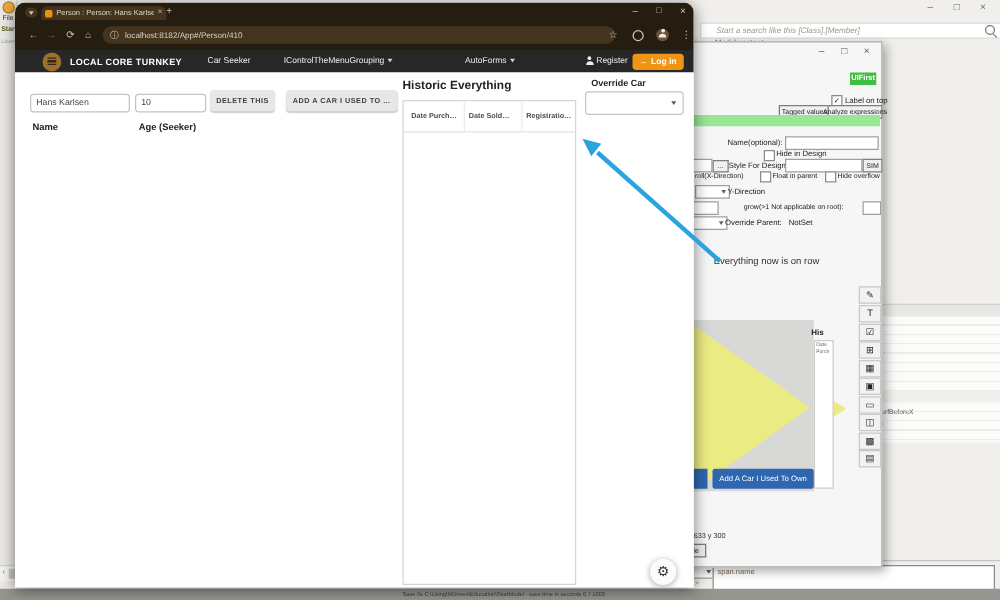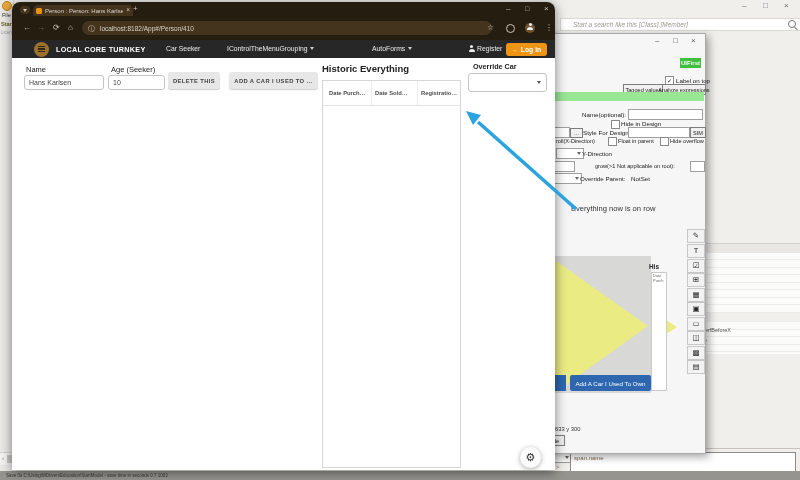--- a/index.html
+++ b/index.html
@@ -1,19 +1,19 @@
 <!DOCTYPE html>
 <html><head>
 <meta charset="utf-8">
 <style>
   html,body{margin:0;padding:0;}
   .screen{position:relative;width:800px;height:480px;background:#f0efec;overflow:hidden;
           font-family:"Liberation Sans",sans-serif;color:#222;}
   .abs{position:absolute;}
-  .nowrap{white-space:nowrap;}
+  .nowrap{white-space:nowrap;text-align:center;}
 
   
   .bg-ctl{font-size:8px;color:#6b6b6b;line-height:1;}
   .search-field{background:#fff;border:1px solid #dad8d4;font-style:italic;}
   .search-field::placeholder{color:#9b9890;font-style:italic;}
   .mag{width:6px;height:6px;border:1px solid #777;border-radius:50%;}
   .mag::after{content:"";position:absolute;width:4px;height:1px;background:#777;
               transform:rotate(45deg);left:5px;top:7px;}
   .rail{background:#ebe9e6;border-right:1px solid #d2d0cc;}
   .rows-a{background:repeating-linear-gradient(#fbfbfa 0px,#fbfbfa 6.5px,#edecea 6.5px,#edecea 7.5px);}
@@ -62,21 +62,21 @@
   .login{background:#f09413;border-radius:3px;color:#fff;font-size:6.8px;font-weight:bold;
          display:flex;align-items:center;justify-content:center;gap:3px;}
   .person-ico{width:7px;height:7px;position:relative;}
   .person-ico::before{content:"";position:absolute;width:3px;height:3px;border-radius:50%;
                       background:#ececec;left:2px;top:0;}
   .person-ico::after{content:"";position:absolute;width:6px;height:3px;border-radius:3px 3px 0 0;
                      background:#ececec;left:.5px;top:3.8px;}
   .avatar{background:#6b5535;border-radius:50%;}
   .avatar .person-ico{transform:scale(.8);margin:1.5px 0 0 1.5px;}
   .ext-ring{width:7px;height:7px;border:1.4px solid #cdc5b8;border-radius:50%;}
-  .page-label{font-weight:normal;font-size:7.5px;color:#222;}
+  .page-label{font-weight:bold;font-size:7.5px;color:#222;margin-top:32px;}
   .page-input{background:#fff;border:1px solid #c3c3c3;border-radius:3px;font-size:7px;color:#444;
               padding:0 4px;font-family:"Liberation Sans",sans-serif;}
   .mui-btn{background:#e7e7e7;border-radius:3px;color:#3f3f3f;font-weight:bold;font-size:5.8px;
            letter-spacing:.4px;display:flex;align-items:center;justify-content:center;
            box-shadow:0 1px 1px rgba(0,0,0,.2);}
   .tbl{background:#fff;border:1px solid #d6d6d6;}
   .tbl-h{font-size:5.8px;font-weight:bold;color:#4a4a4a;}
   .select{background:#fff;border:1px solid #c3c3c3;border-radius:3px;}
   .fab{background:#fbfbfb;border-radius:50%;box-shadow:0 1px 5px rgba(0,0,0,.35);
        display:flex;align-items:center;justify-content:center;font-size:11px;color:#333;}

